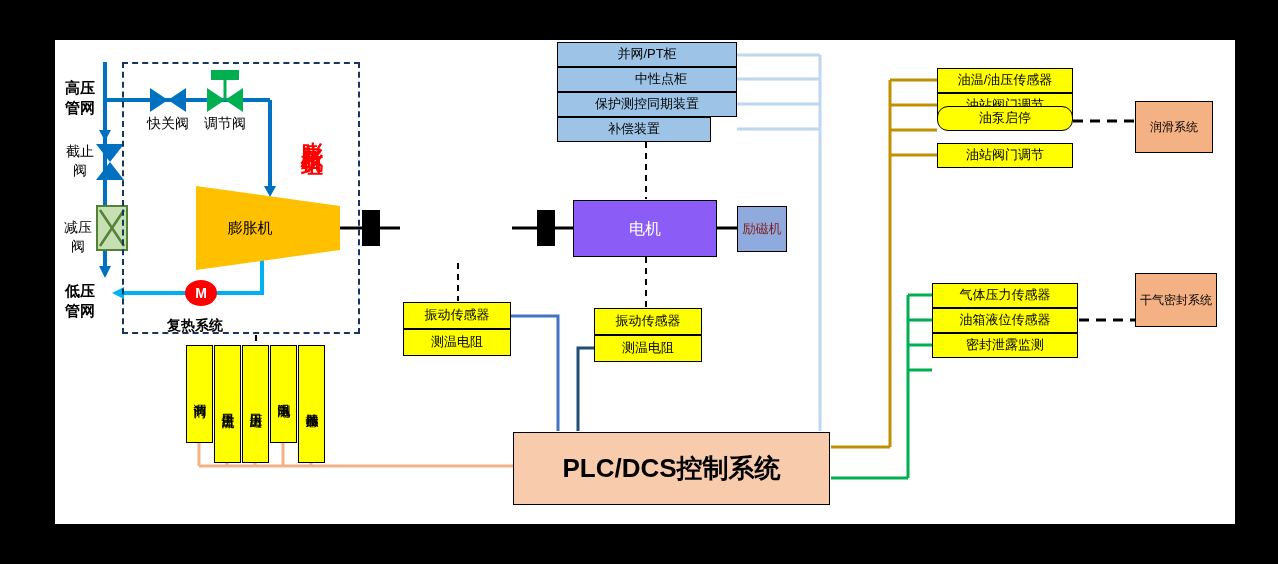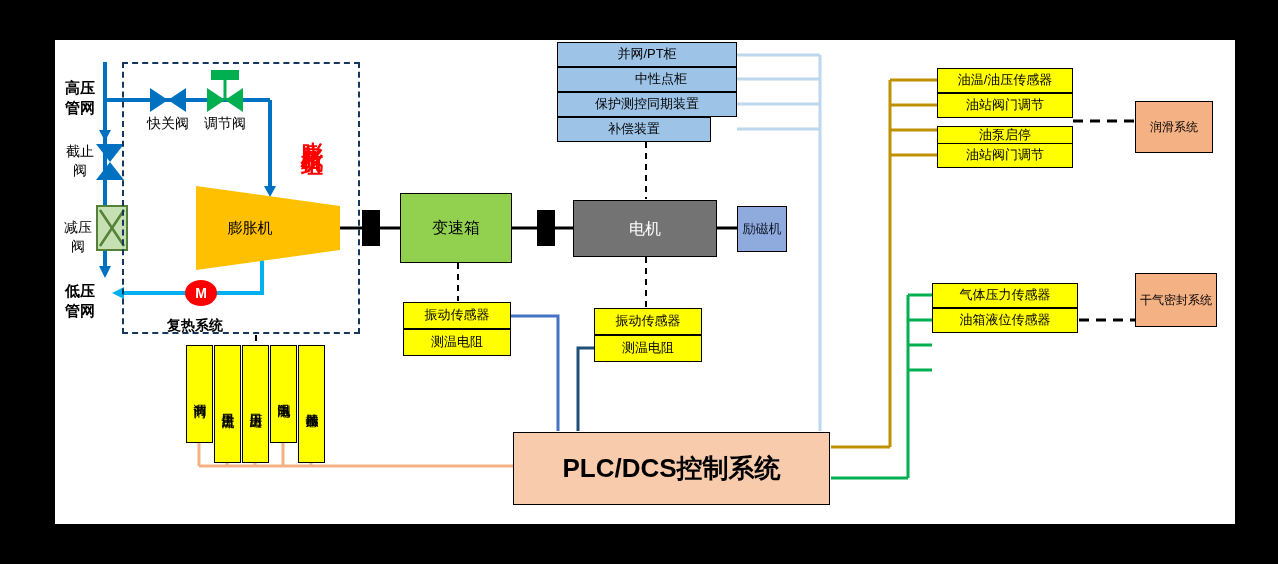--- a/index.html
+++ b/index.html
@@ -13,22 +13,22 @@
   .bluepanel{background:#9DC3E6;font-size:13px;}
   .salmon{background:#F4B183;font-size:12px;}
   .lbl{position:absolute;display:flex;align-items:flex-start;justify-content:center;
        text-align:center;line-height:1.35;}
   .bold{font-weight:bold;}
   .vtext{writing-mode:vertical-rl;text-orientation:upright;}
   .vbox{position:absolute;box-sizing:border-box;border:1.6px solid #000;background:#FFFF00;
         display:flex;align-items:center;justify-content:center;font-size:13px;}
   #plc-box{background:#F8CBAD;font-size:26px;font-weight:600;}
   #gearbox-box{background:#92D050;font-size:16px;}
-  #motor-box{background:#737373;color:#fff;font-size:16px;}
-  #exciter-box{background:#8FAADC;color:#0f172a;font-size:13px;padding:2px;}
+  #motor-box{background:#8b5cf6;color:#fff;font-size:16px;}
+  #exciter-box{background:#8FAADC;color:#7f1d1d;font-size:13px;padding:2px;}
   #m-circle{position:absolute;left:185px;top:280px;width:32px;height:26px;border-radius:50%;
             background:#FF0000;color:#fff;font-weight:bold;font-size:14px;display:flex;
             align-items:center;justify-content:center;}
   #unit-dashed{position:absolute;left:122px;top:62px;width:238px;height:272px;
                border:2.5px dashed #17365D;box-sizing:border-box;}
   #unit-label{position:absolute;left:297px;top:76px;width:30px;height:112px;color:#FF0000;
               font-weight:bold;font-size:22px;letter-spacing:4px;writing-mode:vertical-rl;
               text-orientation:upright;display:flex;justify-content:center;}
   #expander-label{position:absolute;left:210px;top:219px;width:80px;font-size:15px;text-align:center;}
 </style>
@@ -96,21 +96,20 @@
 
   <div class="lbl" style="left:142px;top:114px;width:52px;font-size:14px;">快关阀</div>
   <div class="lbl" style="left:199px;top:114px;width:52px;font-size:14px;">调节阀</div>
   <div class="lbl" style="left:64px;top:142px;width:32px;height:42px;font-size:14px;">截止阀</div>
   <div class="lbl" style="left:62px;top:218px;width:32px;height:42px;font-size:14px;">减压阀</div>
 
   <div id="expander-label">膨胀机</div>
   <div id="m-circle">M</div>
   <div class="lbl bold" style="left:160px;top:316px;width:70px;font-size:14px;">复热系统</div>
 
-  <div class="box" id="gearbox-box" style="left:400px;top:193px;width:112px;height:70px;">变速箱</div>
   <div class="box" id="motor-box" style="left:573px;top:200px;width:144px;height:57px;">电机</div>
   <div class="box" id="exciter-box" style="left:737px;top:206px;width:50px;height:46px;">励磁机</div>
 
   <div class="box bluepanel" style="left:557px;top:42px;width:180px;height:25px;">并网/PT柜</div>
   <div class="box bluepanel" style="left:557px;top:67px;width:180px;height:25px;padding-left:28px;">中性点柜</div>
   <div class="box bluepanel" style="left:557px;top:92px;width:180px;height:25px;">保护测控同期装置</div>
   <div class="box bluepanel" style="left:557px;top:117px;width:154px;height:25px;">补偿装置</div>
 
   <div class="box yellow" style="left:403px;top:302px;width:108px;height:27px;">振动传感器</div>
   <div class="box yellow" style="left:403px;top:329px;width:108px;height:27px;">测温电阻</div>
@@ -129,22 +128,23 @@
     </div>
   <div class="vbox" style="left:270px;top:345px;width:27px;height:98px;">
        <span class="vtext">测温电阻</span>
     </div>
   <div class="vbox" style="left:298px;top:345px;width:27px;height:118px;">
        <span class="vtext">振动传感器</span>
     </div>
 
   <div class="box yellow" style="left:937px;top:68px;width:136px;height:25px;">油温/油压传感器</div>
   <div class="box yellow" style="left:937px;top:93px;width:136px;height:25px;">油站阀门调节</div>
-  <div class="box yellow" style="left:937px;top:126px;width:136px;height:19px;">油泵启停</div>
+  <div class="box yellow" style="left:937px;top:106px;width:136px;height:25px;border-radius:11px;">油泵启停</div>
   <div class="box yellow" style="left:937px;top:143px;width:136px;height:25px;">油站阀门调节</div>
   <div class="box salmon" style="left:1135px;top:101px;width:78px;height:52px;">润滑系统</div>
 
   <div class="box yellow" style="left:932px;top:283px;width:146px;height:25px;">气体压力传感器</div>
   <div class="box yellow" style="left:932px;top:308px;width:146px;height:25px;">油箱液位传感器</div>
+  <div class="box yellow" style="left:932px;top:333px;width:146px;height:25px;">密封泄露监测</div>
   <div class="box salmon" style="left:1135px;top:273px;width:82px;height:54px;">干气密封系统</div>
 
   <div class="box" id="plc-box" style="left:513px;top:432px;width:317px;height:73px;">PLC/DCS控制系统</div>
 </div>
 
 </body></html>

